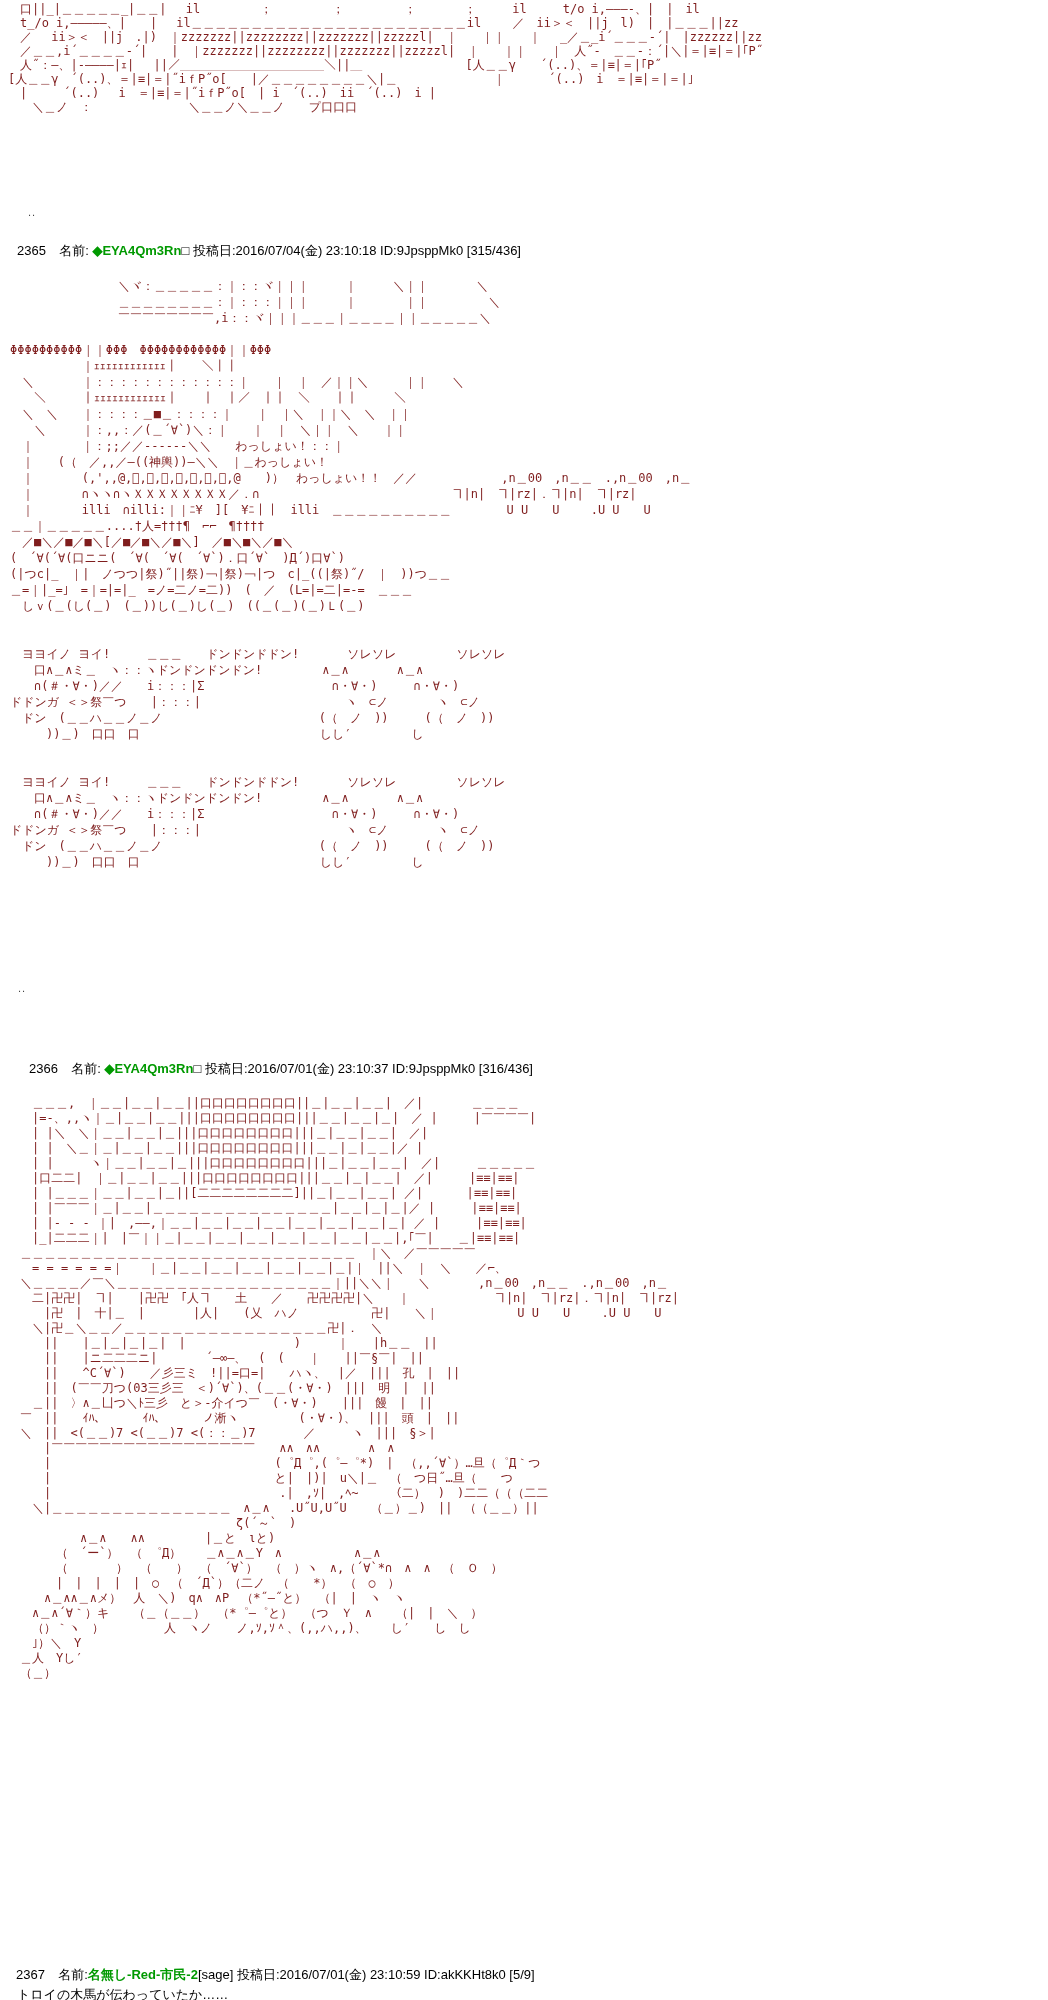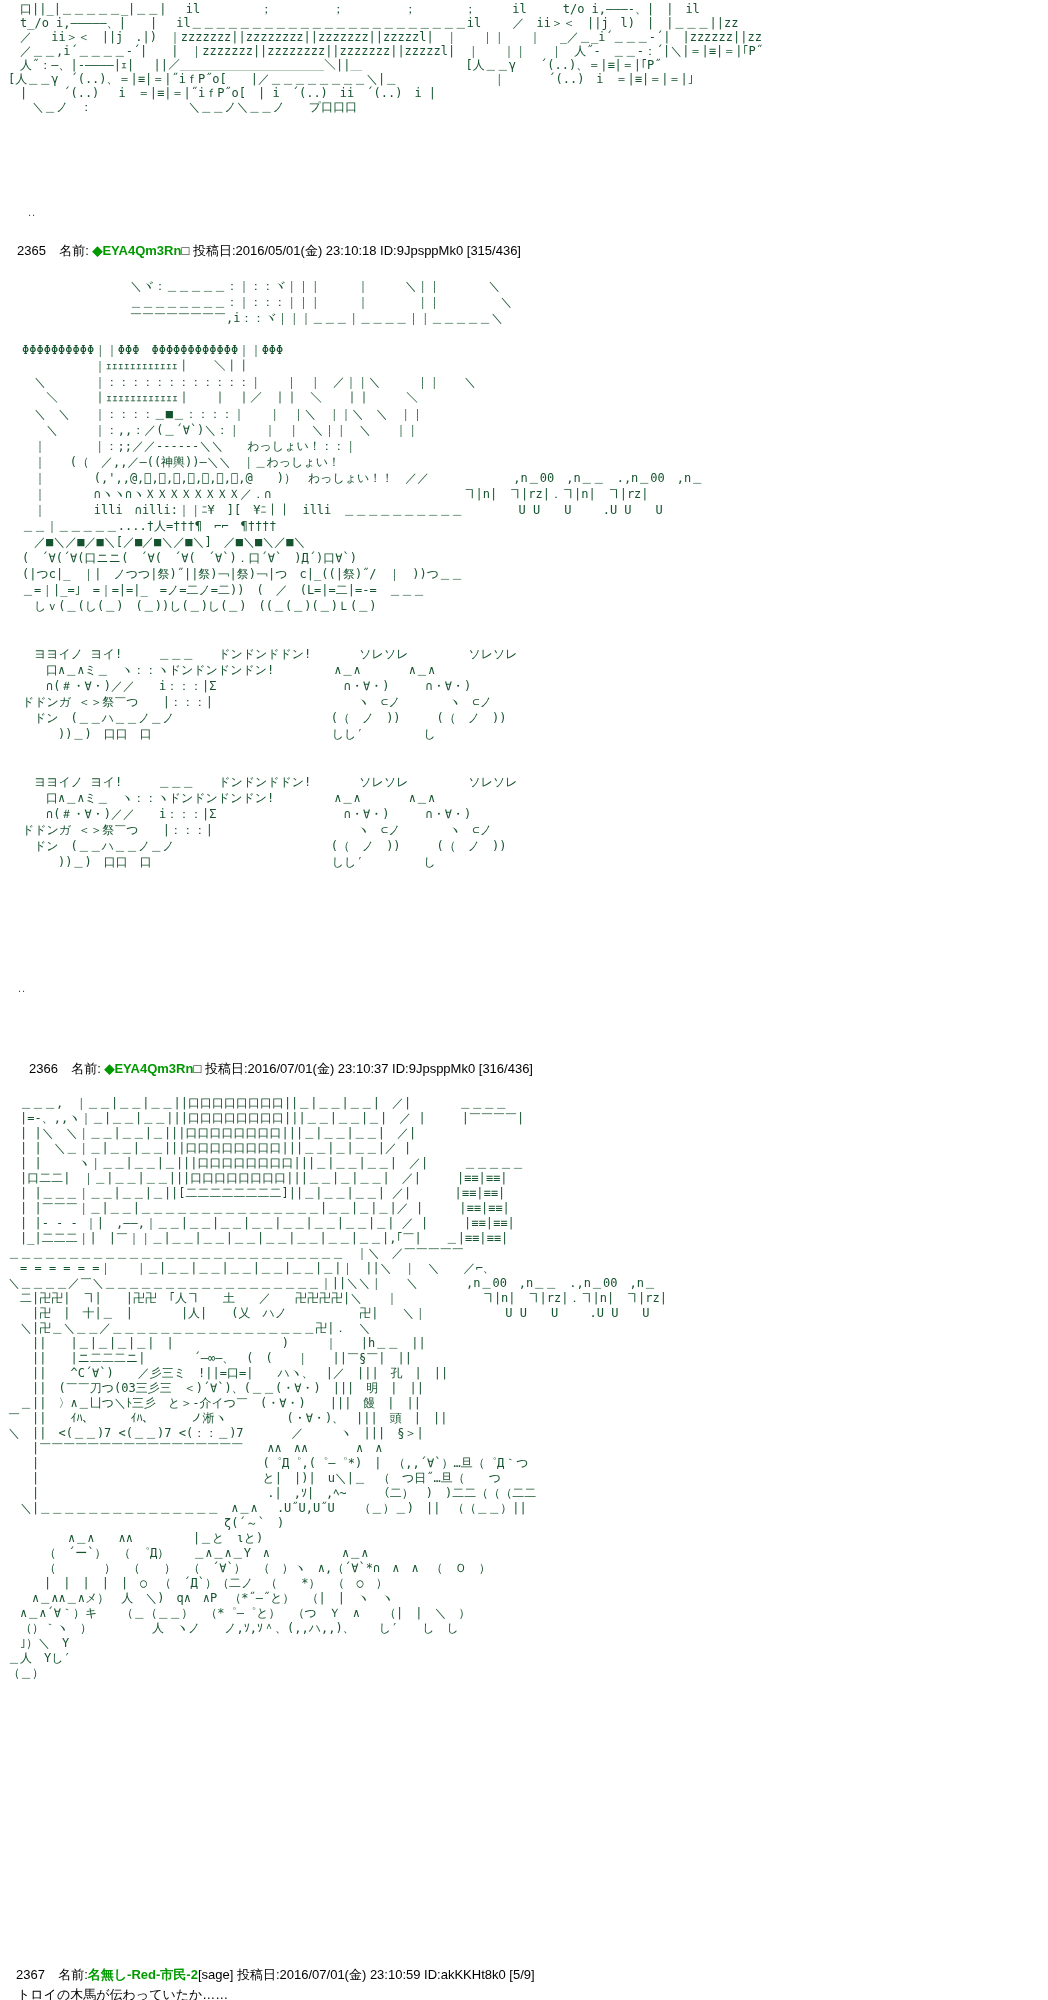--- a/index.html
+++ b/index.html
@@ -1,19 +1,19 @@
 <!DOCTYPE html>
 <html style="--name-green: #009900;"><head>
 <meta charset="utf-8">
 <style>
   html,body{margin:0;padding:0;background:#ffffff;}
   body{width:1048px;height:2000px;position:relative;overflow:hidden;
        font-family:"Liberation Sans",sans-serif;color:#000;}
   .aa{font-family:"DejaVu Sans Mono","Liberation Mono",monospace;
-      font-size:12px;line-height:15px;white-space:pre;margin:0;color:#14532d;}
+      font-size:12px;line-height:15px;white-space:pre;margin:0;color:#7f1d1d;}
   .aa.small{font-size:12px;line-height:14px;}
   .post-header{font-size:13px;white-space:nowrap;color:#000;}
   .poster-name{color:var(--name-green,#009900);font-weight:bold;}
   .sep{font-size:11px;color:#444;letter-spacing:1px;}
   .abs{position:absolute;}
   .post-body{font-size:13px;color:#000;white-space:pre;}
   .sp{display:inline-block;width:6px;}
 </style>
 </head>
 <body>
@@ -27,23 +27,23 @@
 　|　　　´(..)　 i　＝|≡|＝|˝iｆP˝o[　| i　´(..)　ii　´(..)　i |
 　　＼＿ノ　：　　　　　　　　＼＿＿ノ＼＿＿ノ　　プ口口口</pre>
 
 <div class="sep abs" style="top:206px;left:28px;">..</div>
 
 <div class="post-header abs" style="top:242px;left:17px;">
   <span>2365</span>
   <span class="sp"></span>
   <span>名前:</span>
   <span class="poster-name">◆EYA4Qm3Rn</span><span>□</span>
-  <span>投稿日:2016/05/01(金) 23:10:18 ID:9JpsppMk0 [315/436]</span>
+  <span>投稿日:2016/07/04(金) 23:10:18 ID:9JpsppMk0 [315/436]</span>
 </div>
-<pre class="aa abs" style="top:278px;left:10px;line-height:16px;margin-left:12px;">　　　　　　　　　＼ヾ：＿＿＿＿＿：｜：：ヾ｜｜｜　　　｜　　　＼｜｜　　　　＼
+<pre class="aa abs" style="top:278px;left:10px;line-height:16px;">　　　　　　　　　＼ヾ：＿＿＿＿＿：｜：：ヾ｜｜｜　　　｜　　　＼｜｜　　　　＼
 　　　　　　　　　＿＿＿＿＿＿＿＿：｜：：：｜｜｜　　　｜　　　　｜｜　　　　　＼
 　　　　　　　　　￣￣￣￣￣￣￣￣,i：：ヾ｜｜｜＿＿＿｜＿＿＿＿｜｜＿＿＿＿＿＼
 
 ΦΦΦΦΦΦΦΦΦΦ｜｜ΦΦΦ　ΦΦΦΦΦΦΦΦΦΦΦΦ｜｜ΦΦΦ
 　　　　　　｜ｪｪｪｪｪｪｪｪｪｪｪｪ｜　　＼｜｜
 　＼　　　　｜：：：：：：：：：：：：｜　　｜　｜　／｜｜＼　　　｜｜　　＼
 　　＼　　　｜ｪｪｪｪｪｪｪｪｪｪｪｪ｜　　｜　｜／　｜｜　＼　　｜｜　　　＼
 　＼　＼　　｜：：：：＿■＿：：：：｜　　｜　｜＼　｜｜＼　＼　｜｜
 　　＼　　　｜：,,：／(＿´∀`)＼：｜　　｜　｜　＼｜｜　＼　　｜｜
 　｜　　　　｜：;;／／------＼＼　　わっしょい！：：｜
@@ -76,21 +76,21 @@
 
 <div class="sep abs" style="top:982px;left:18px;">..</div>
 
 <div class="post-header abs" style="top:1060px;left:29px;">
   <span>2366</span>
   <span class="sp"></span>
   <span>名前:</span>
   <span class="poster-name">◆EYA4Qm3Rn</span><span>□</span>
   <span>投稿日:2016/07/01(金) 23:10:37 ID:9JpsppMk0 [316/436]</span>
 </div>
-<pre class="aa abs" style="top:1096px;left:8px;line-height:15px;">　＿＿＿,　｜＿＿|＿＿|＿＿||口口口口口口口口||＿|＿＿|＿＿|　／|　　　　＿＿＿＿
+<pre class="aa abs" style="top:1096px;left:20px;line-height:15px;">　＿＿＿,　｜＿＿|＿＿|＿＿||口口口口口口口口||＿|＿＿|＿＿|　／|　　　　＿＿＿＿
 　|=-、,,ヽ｜＿|＿＿|＿＿|||口口口口口口口口|||＿＿|＿＿|＿|　／ |　　　|￣￣￣￣|
 　| |＼　＼｜＿＿|＿＿|＿|||口口口口口口口口|||＿|＿＿|＿＿|　／|
 　| |　＼＿｜＿|＿＿|＿＿|||口口口口口口口口|||＿＿|＿|＿＿|／ |
 　| |　　　ヽ｜＿＿|＿＿|＿|||口口口口口口口口|||＿|＿＿|＿＿|　／|　　　＿＿＿＿＿
 　|口二二|　｜＿|＿＿|＿＿|||口口口口口口口口|||＿＿|＿|＿＿|　／|　　　|≡≡|≡≡|
 　| |＿＿＿｜＿＿|＿＿|＿||[二二二二二二二二]||＿|＿＿|＿＿| ／|　　　 |≡≡|≡≡|
 　| |￣￣￣｜＿|＿＿|＿＿＿＿＿＿＿＿＿＿＿＿＿＿＿|＿＿|＿|＿|／ |　　　|≡≡|≡≡|
 　| |- - - ｜|　,——,｜＿＿|＿＿|＿＿|＿＿|＿＿|＿＿|＿＿|＿| ／ |　　　|≡≡|≡≡|
 　|_|二二二｜|　|￣｜｜＿|＿＿|＿＿|＿＿|＿＿|＿＿|＿＿|＿＿|,｢￣|　　＿|≡≡|≡≡|
 ＿＿＿＿＿＿＿＿＿＿＿＿＿＿＿＿＿＿＿＿＿＿＿＿＿＿＿＿　｜＼　／￣￣￣￣￣

